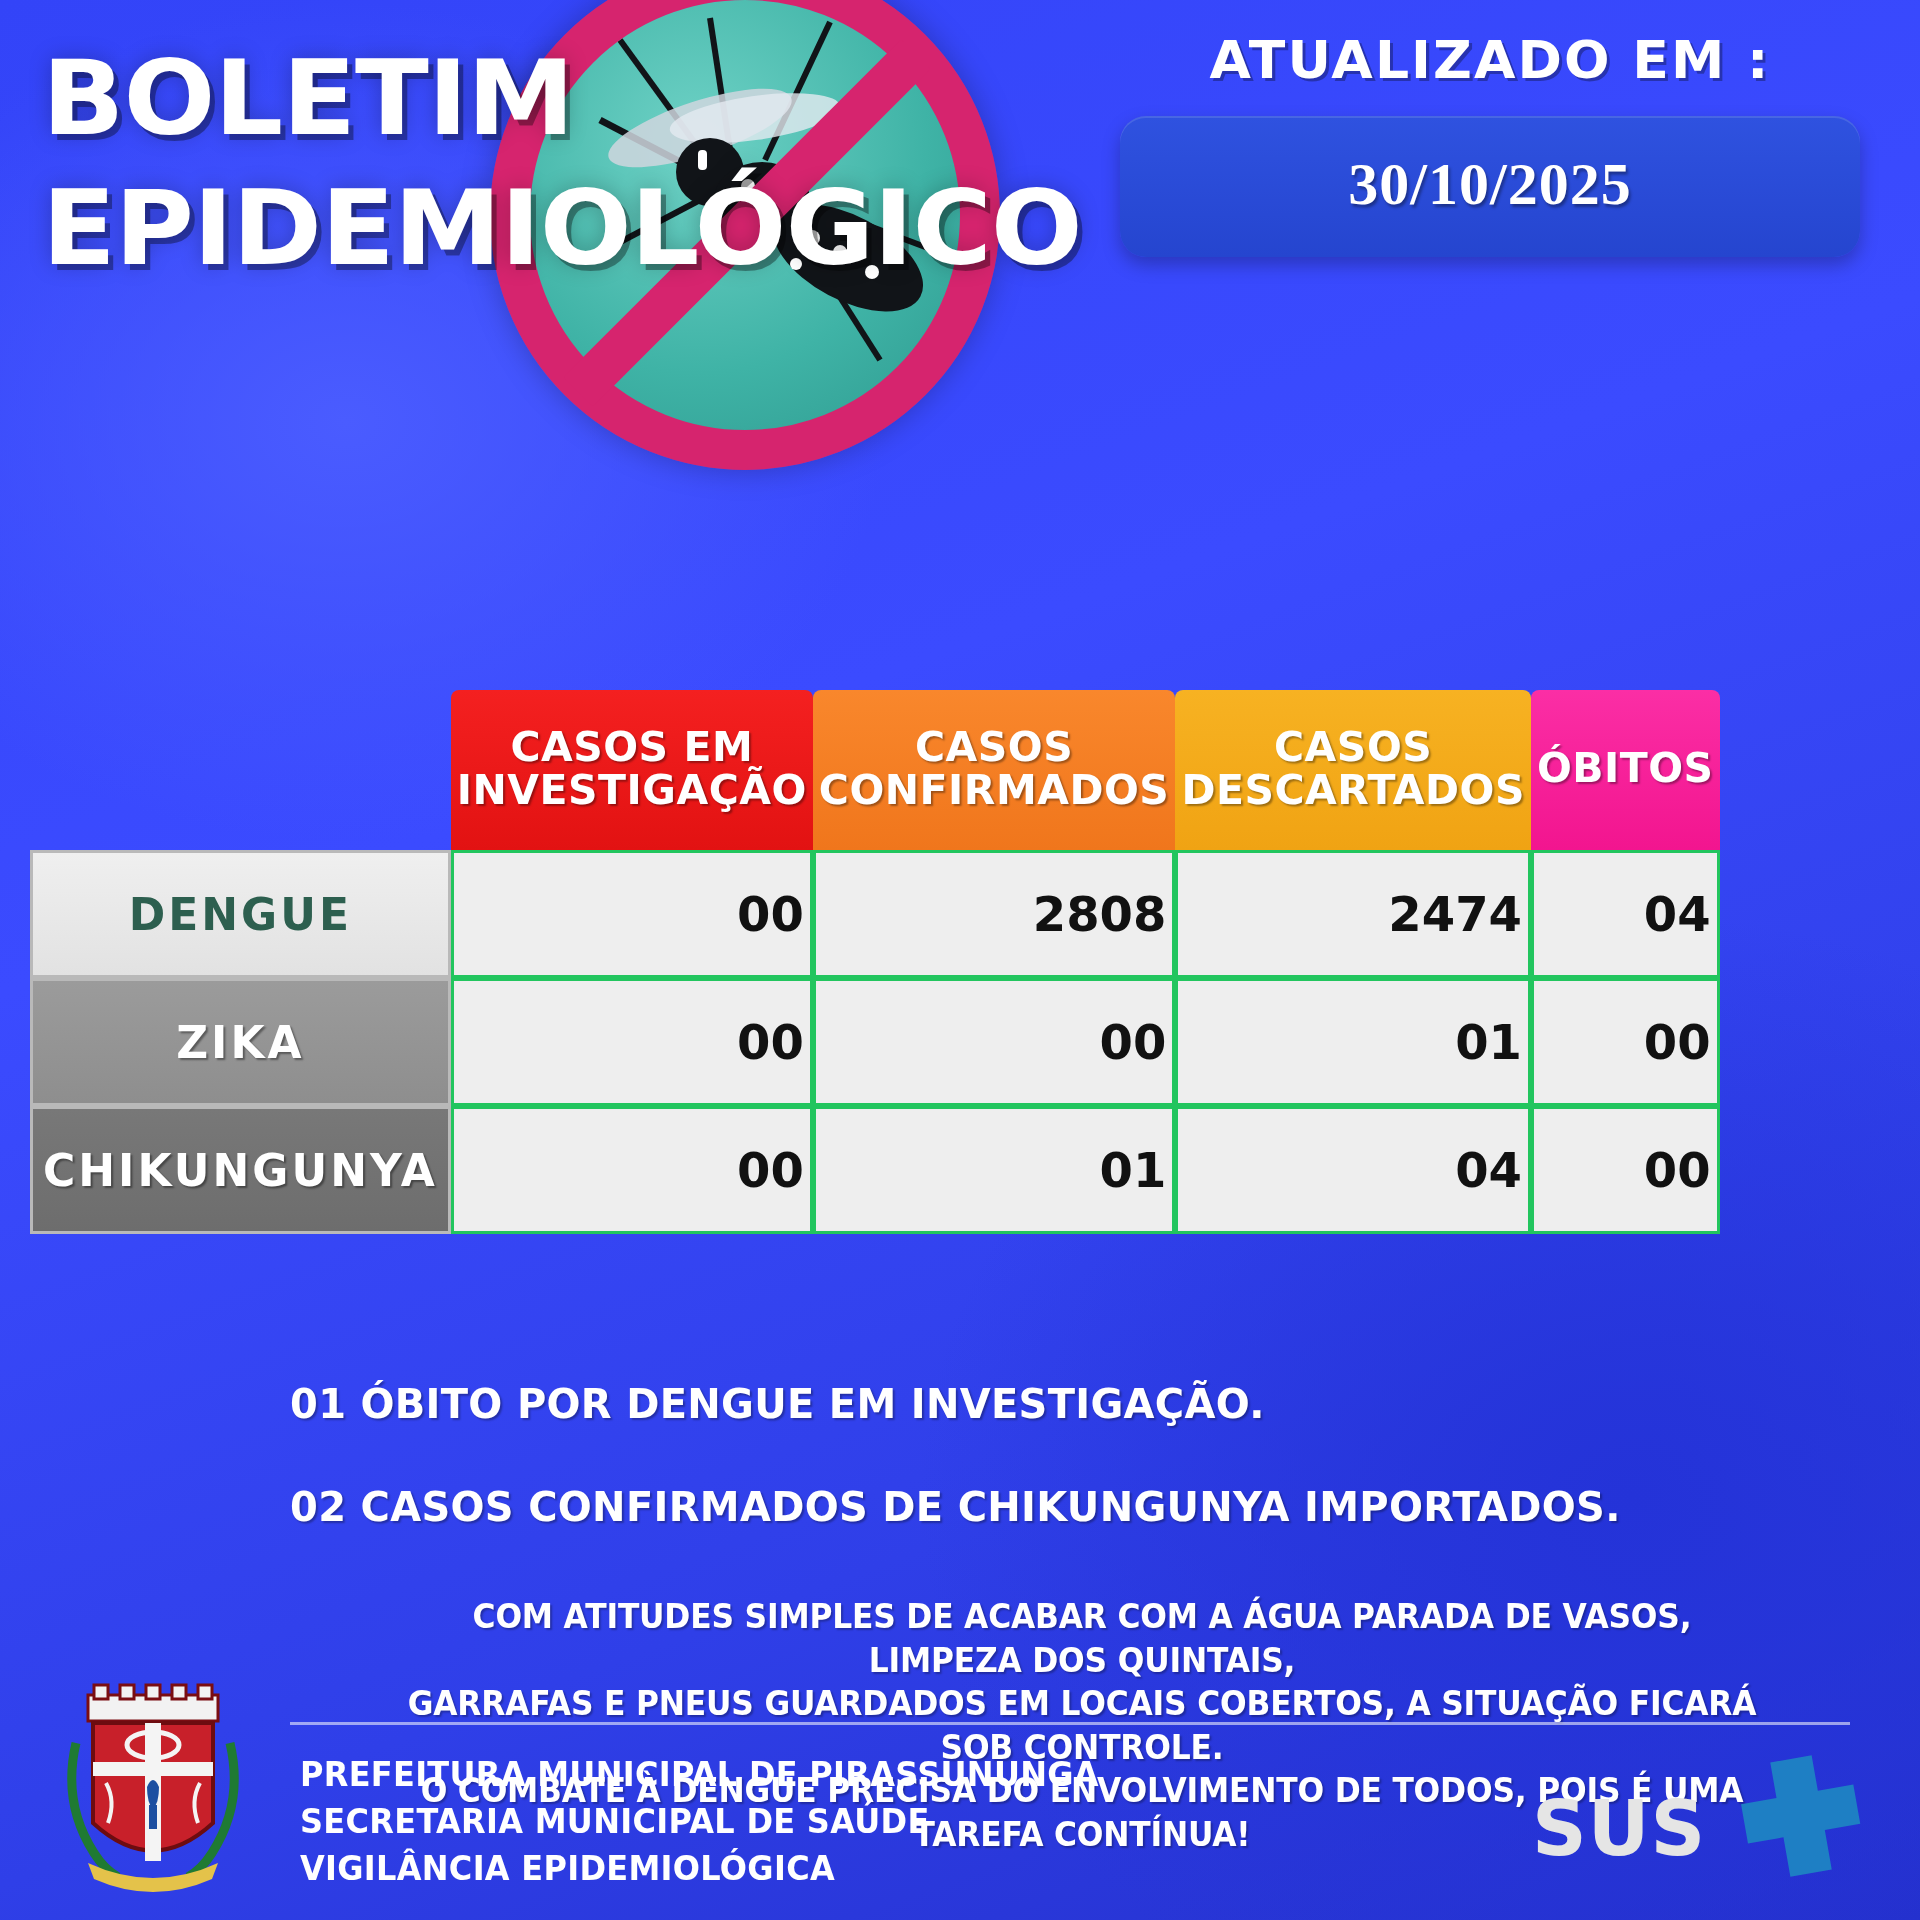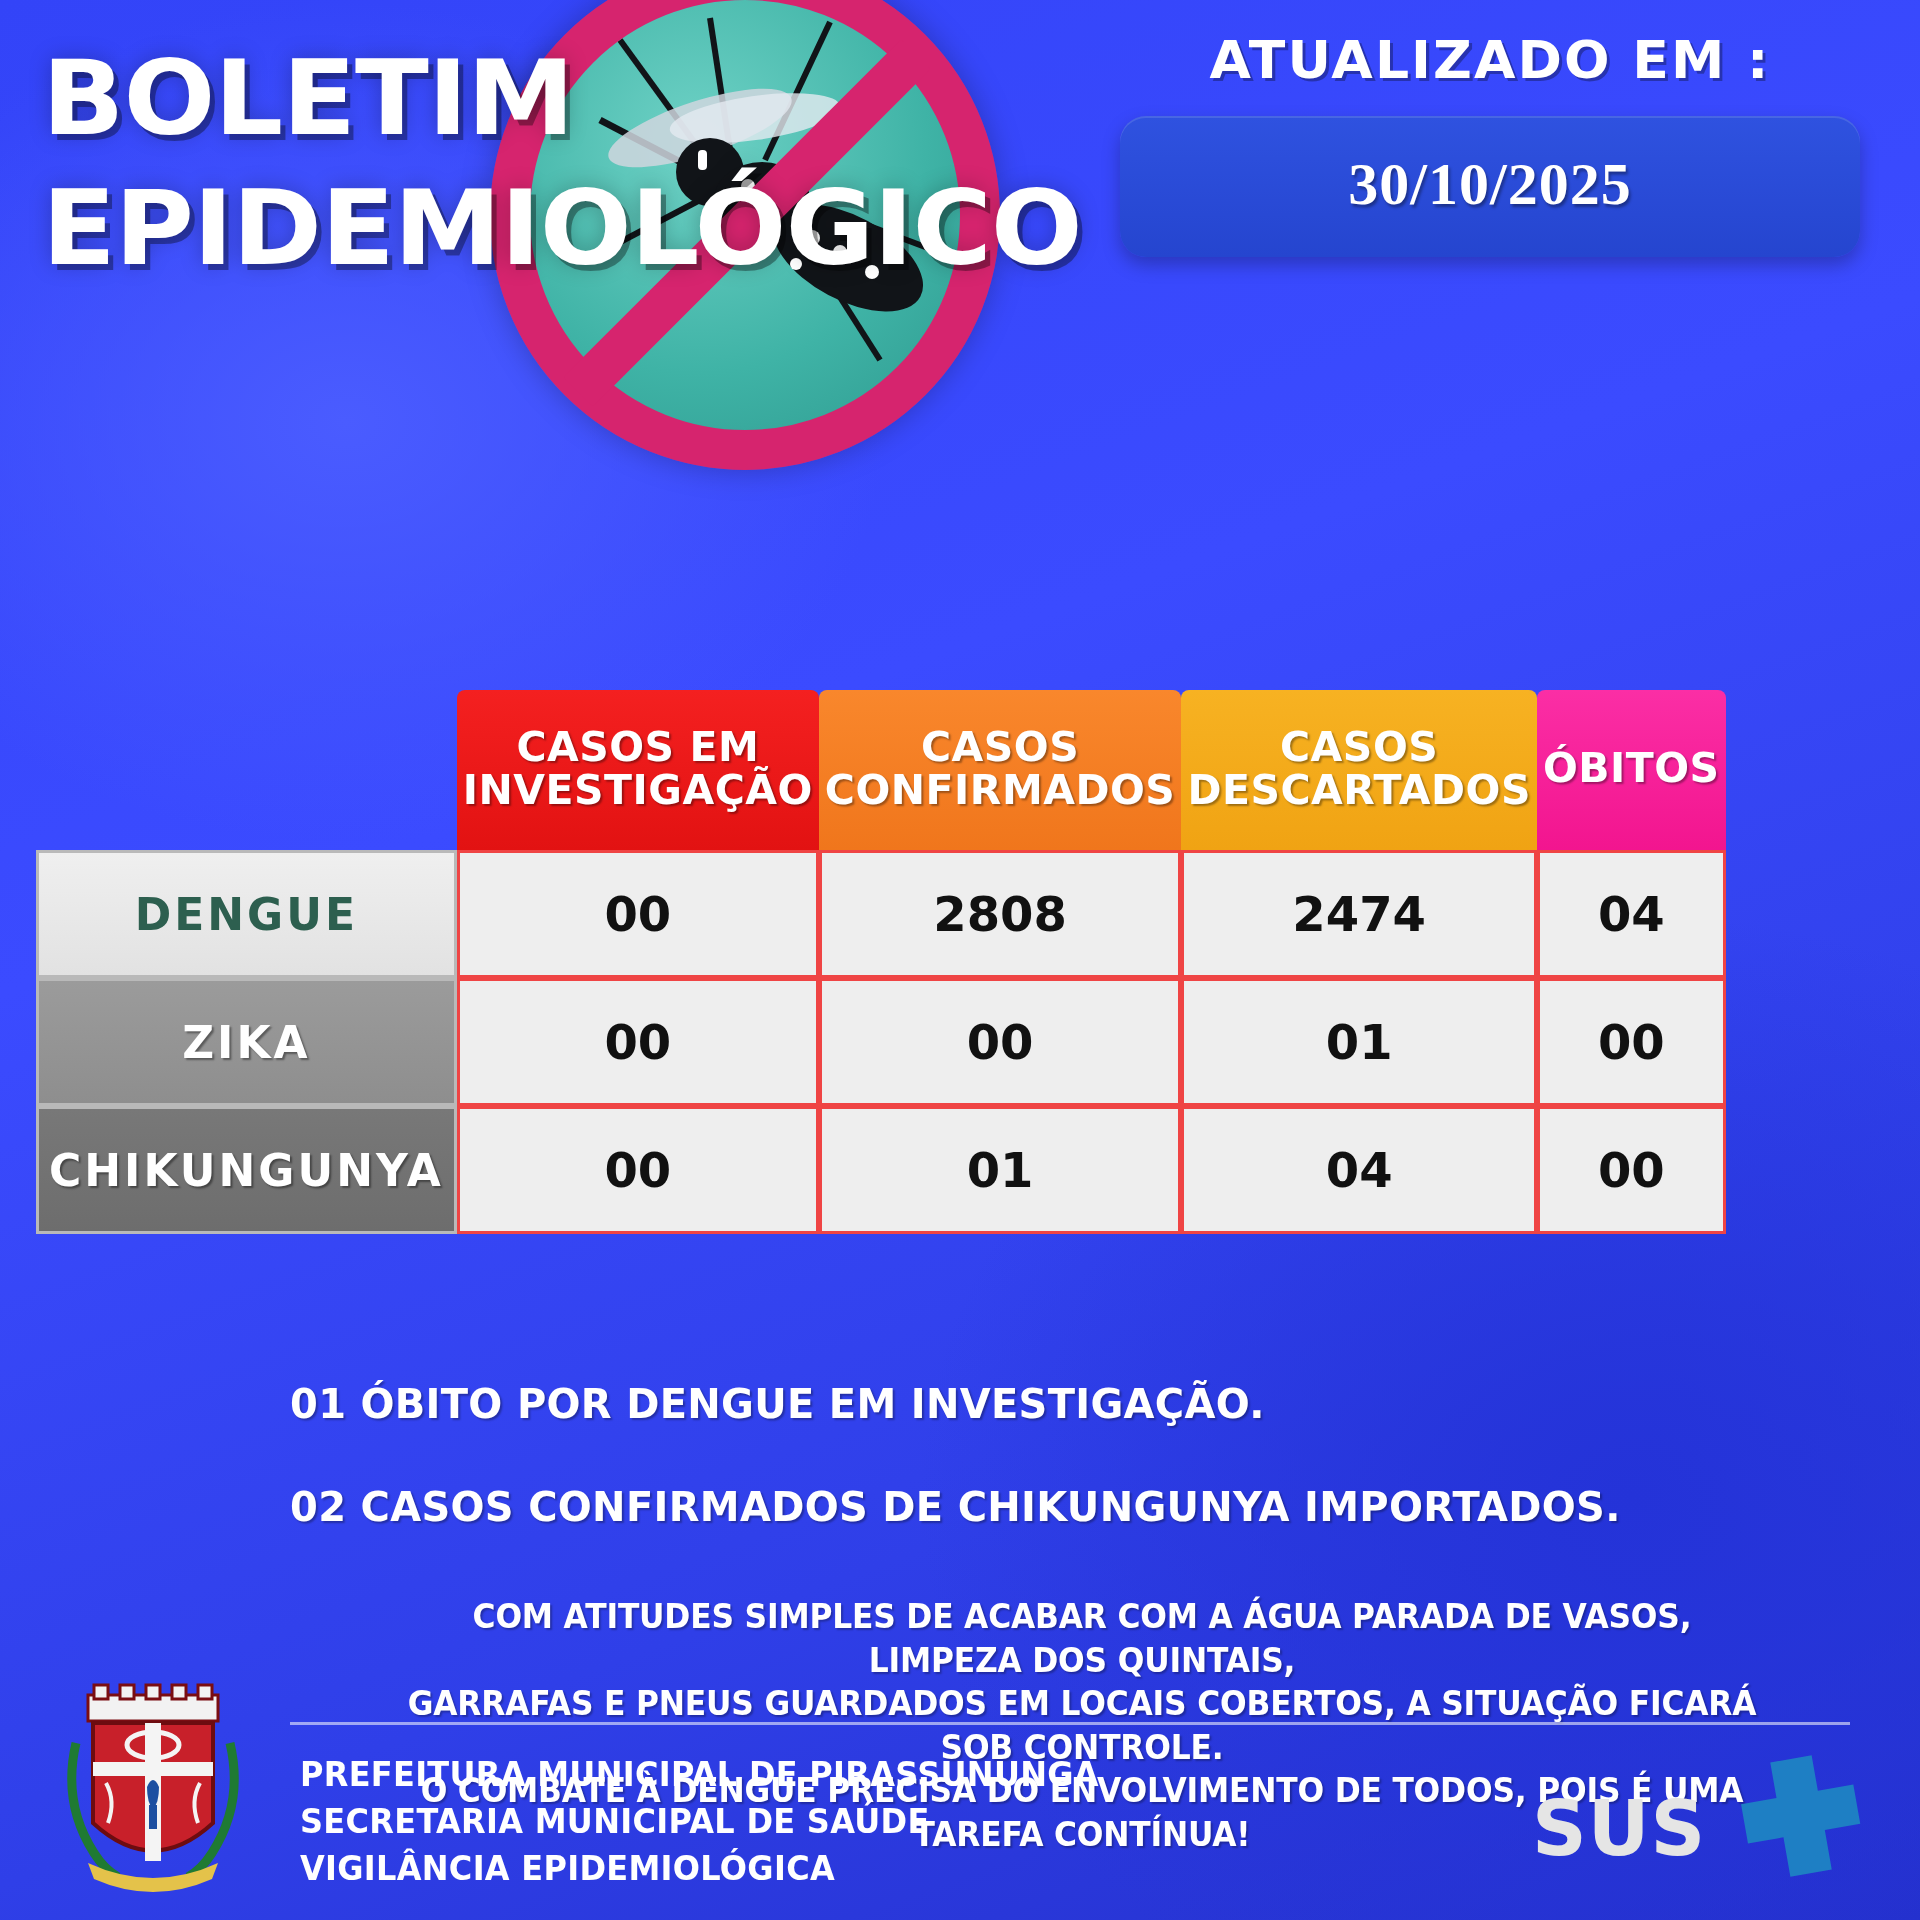--- a/index.html
+++ b/index.html
@@ -105,21 +105,21 @@
     font-weight: bold;
     font-size: 60px;
     color: #ffffff;
     letter-spacing: 1px;
     text-shadow: 2px 3px 3px rgba(0,0,0,0.35);
   }
 
   
   .table-area {
     position: absolute;
-    left: 36px; top: 690px;
+    left: 30px; top: 690px;
     width: 1664px;
   }
   .tbl {
     width: 100%;
     border-collapse: separate;
     border-spacing: 0;
   }
   .tbl th.corner {
     width: 380px;
     background: transparent;
@@ -156,22 +156,22 @@
     border: 3px solid #b9b9b9;
     text-shadow: 2px 2px 2px rgba(0,0,0,0.4);
     height: 128px;
   }
   .tbl tr.r0 td.rowlabel { background: linear-gradient(180deg,#efefef 0%, #e2e2e2 100%); color:#2d5f4f; text-shadow:none; }
   .tbl tr.r1 td.rowlabel { background: linear-gradient(180deg,#9b9b9b 0%, #8e8e8e 100%); }
   .tbl tr.r2 td.rowlabel { background: linear-gradient(180deg,#787878 0%, #6d6d6d 100%); }
 
   .tbl td.val {
     background: #eeeeee;
-    border: 3px solid #ef4444;
-    text-align: center;
+    border: 3px solid #22c55e;
+    text-align: right;
     font-family: "DejaVu Sans", sans-serif;
     font-weight: bold;
     font-size: 48px;
     color: #111111;
     padding: 22px 6px;
     height: 128px;
   }
 
   
   .notes {

